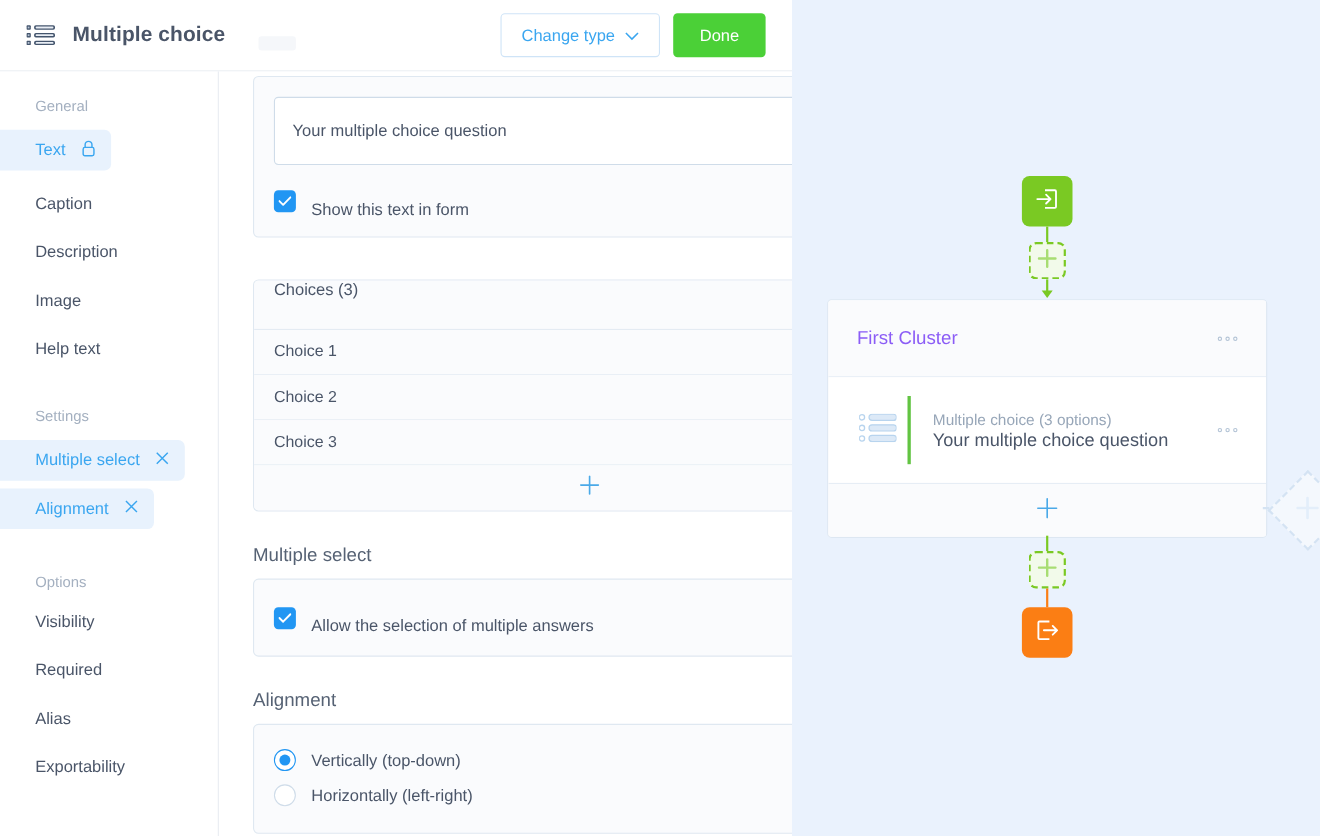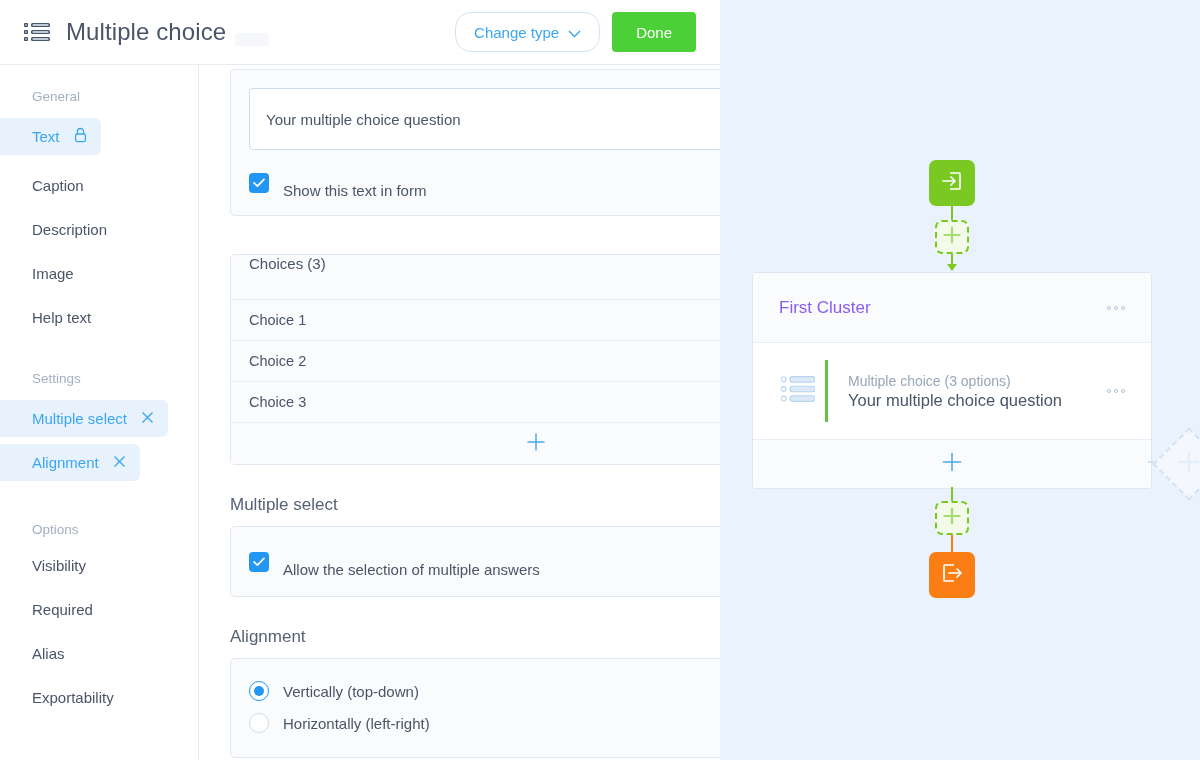--- a/index.html
+++ b/index.html
@@ -15,33 +15,33 @@
 
   
   .header {
     height: 65px; width: 720px; background: #fff;
     border-bottom: 1px solid #e7ecf1;
     display: flex; align-items: center; padding: 0 24px;
     position: relative;
   }
   .header-icon { width: 26px; height: 20px; margin-right: 16px; flex: 0 0 auto; }
   .header-title {
-    font-size: 24px; color: #4a5568; font-weight: 400;
+    font-size: 19px; color: #4a5568; font-weight: 700;
     letter-spacing: .1px; white-space: nowrap;
   }
   .header-ghost {
     position: absolute; left: 235px; top: 33px;
     width: 34px; height: 13px; background: #f5f7fa; border-radius: 3px;
   }
   .header-actions {
     margin-left: auto; display: flex; align-items: center; gap: 12px;
   }
   .btn-change-type {
     height: 40px; padding: 0 18px; background: #fff;
-    border: 1px solid #cfe4f7; border-radius: 16px;
+    border: 1px solid #cfe4f7; border-radius: 4px;
     display: flex; align-items: center; gap: 9px;
     color: #3aa6f0; font-size: 15px; cursor: pointer;
   }
   .btn-done {
     height: 40px; padding: 0 24px; background: #4bd037;
     border: none; border-radius: 4px; color: #fff; font-size: 15px;
     display: flex; align-items: center; justify-content: center; cursor: pointer;
   }
 
   

